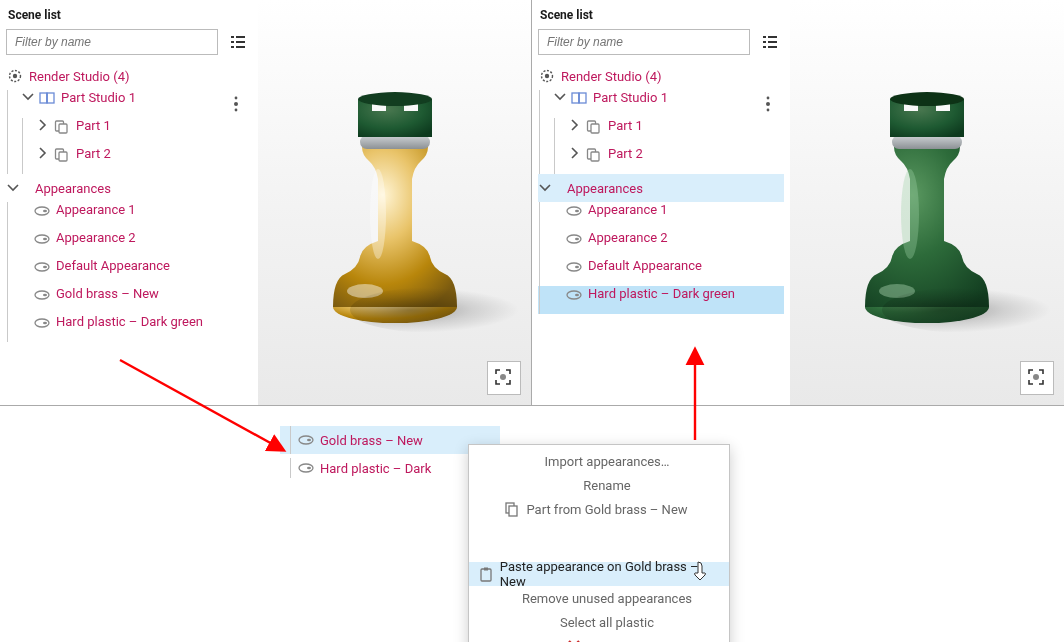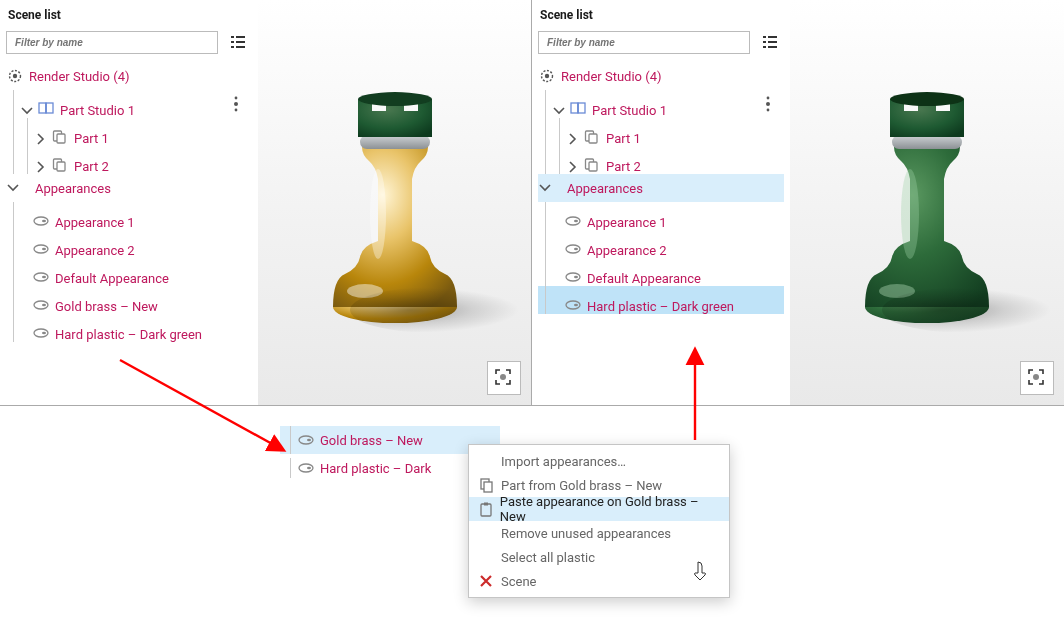--- a/index.html
+++ b/index.html
@@ -35,36 +35,36 @@
     width:34px; height:34px; border:1px solid #bbb; background:#fff;
     display:flex; align-items:center; justify-content:center;
     cursor:pointer;
   }
 
   .title { font-weight:700; font-size:12px; margin:2px 2px 6px 2px; }
 
   .filter-row { display:flex; align-items:center; gap:6px; margin-bottom:6px;}
   .filter-input {
     flex:1; border:1px solid #bbb; padding:5px 8px; font-style:italic; color:#a16207;
-    font-size:10px; background:#fff;font-weight:bold;
+    font-size:12px; background:#fff;
   }
   .listview-btn {
     width:28px; height:28px; display:flex; align-items:center; justify-content:center;
     cursor:pointer;
   }
 
   .tree { flex:1; overflow:visible; }
   .row {
     display:flex; align-items:center; height:28px;
     padding-left:0; position:relative;
     cursor:pointer; white-space:nowrap;
   }
   .row.sel { background:#bfe3f8; }
   .row.sel-light { background:#d9eefb; }
-  .vline { border-left:1px solid #c9c9c9; margin-left:7px; padding-left:6px; height:100%; display:inline-flex; align-items:flex-end; }
+  .vline { border-left:1px solid #c9c9c9; margin-left:1px; padding-left:13px; height:100%; display:inline-flex; align-items:flex-start; }
   .chev { width:14px; height:14px; display:inline-flex; align-items:center; justify-content:center; margin-right:3px;}
   .ico { width:18px; height:18px; display:inline-flex; align-items:center; justify-content:center; margin-right:5px; flex:0 0 18px;}
   .thin-ind { width:12px; display:inline-block;}
   .hidden-btn { width:20px; height:20px; display:inline-flex; align-items:center; justify-content:center; margin-left:auto; margin-right:6px; cursor:pointer;}
   .lbl { color:#be185d; }
 
   
   .piece { position:absolute; left:50%; top:52%; transform:translate(-50%,-55%); }
   .shadow {
     position:absolute; left:40px; bottom:-6px; width:170px; height:46px;
@@ -74,23 +74,23 @@
 
   
   .ctx {
     position:absolute; left:468px; top:444px; width:262px;
     background:#fff; border:1px solid #c5c5c5;
     box-shadow: 0 4px 14px rgba(0,0,0,0.2);
     padding:4px 0; z-index:50;
   }
   .ctx-item {
     display:flex; align-items:center; height:24px; padding:0 16px 0 8px;
-    color:#666; font-size:13px; cursor:pointer;
-  }
-  .ctx-item.sel { background:#d9eefb; color:#222;}
+    color:#666; font-size:13px; cursor:pointer;justify-content:center;
+  }
+  .ctx-item.sel { background:#d9eefb; color:#222;margin-top:41px;}
   .ctx-ico { width:18px; display:inline-flex; align-items:center; justify-content:center; margin-right:6px;}
   .ctx-lbl {}
   .ctx-del .ctx-lbl { color:#666; }
   .ctx-del .ctx-ico { color:#cc2b2b; }
 
   
   .float-list {
     position:absolute; left:280px; top:426px; width:220px; z-index:40;
   }
   .float-list .row { width:100%; }
@@ -538,20 +538,24 @@
     </span>
   </div>
 </div>
 
 <div class="ctx">
   <div class="ctx-item">
       <span class="ctx-ico"></span>
       <span class="ctx-lbl">Import appearances…</span>
     </div>
   <div class="ctx-item">
+      <span class="ctx-ico"></span>
+      <span class="ctx-lbl">Rename</span>
+    </div>
+  <div class="ctx-item">
     <span class="ctx-ico">
         <svg width="16" height="16">
           <use href="#i-copy"></use>
         </svg>
       </span>
     <span class="ctx-lbl">Part from Gold brass – New</span>
   </div>
   <div class="ctx-item sel">
     <span class="ctx-ico">
         <svg width="16" height="16">

